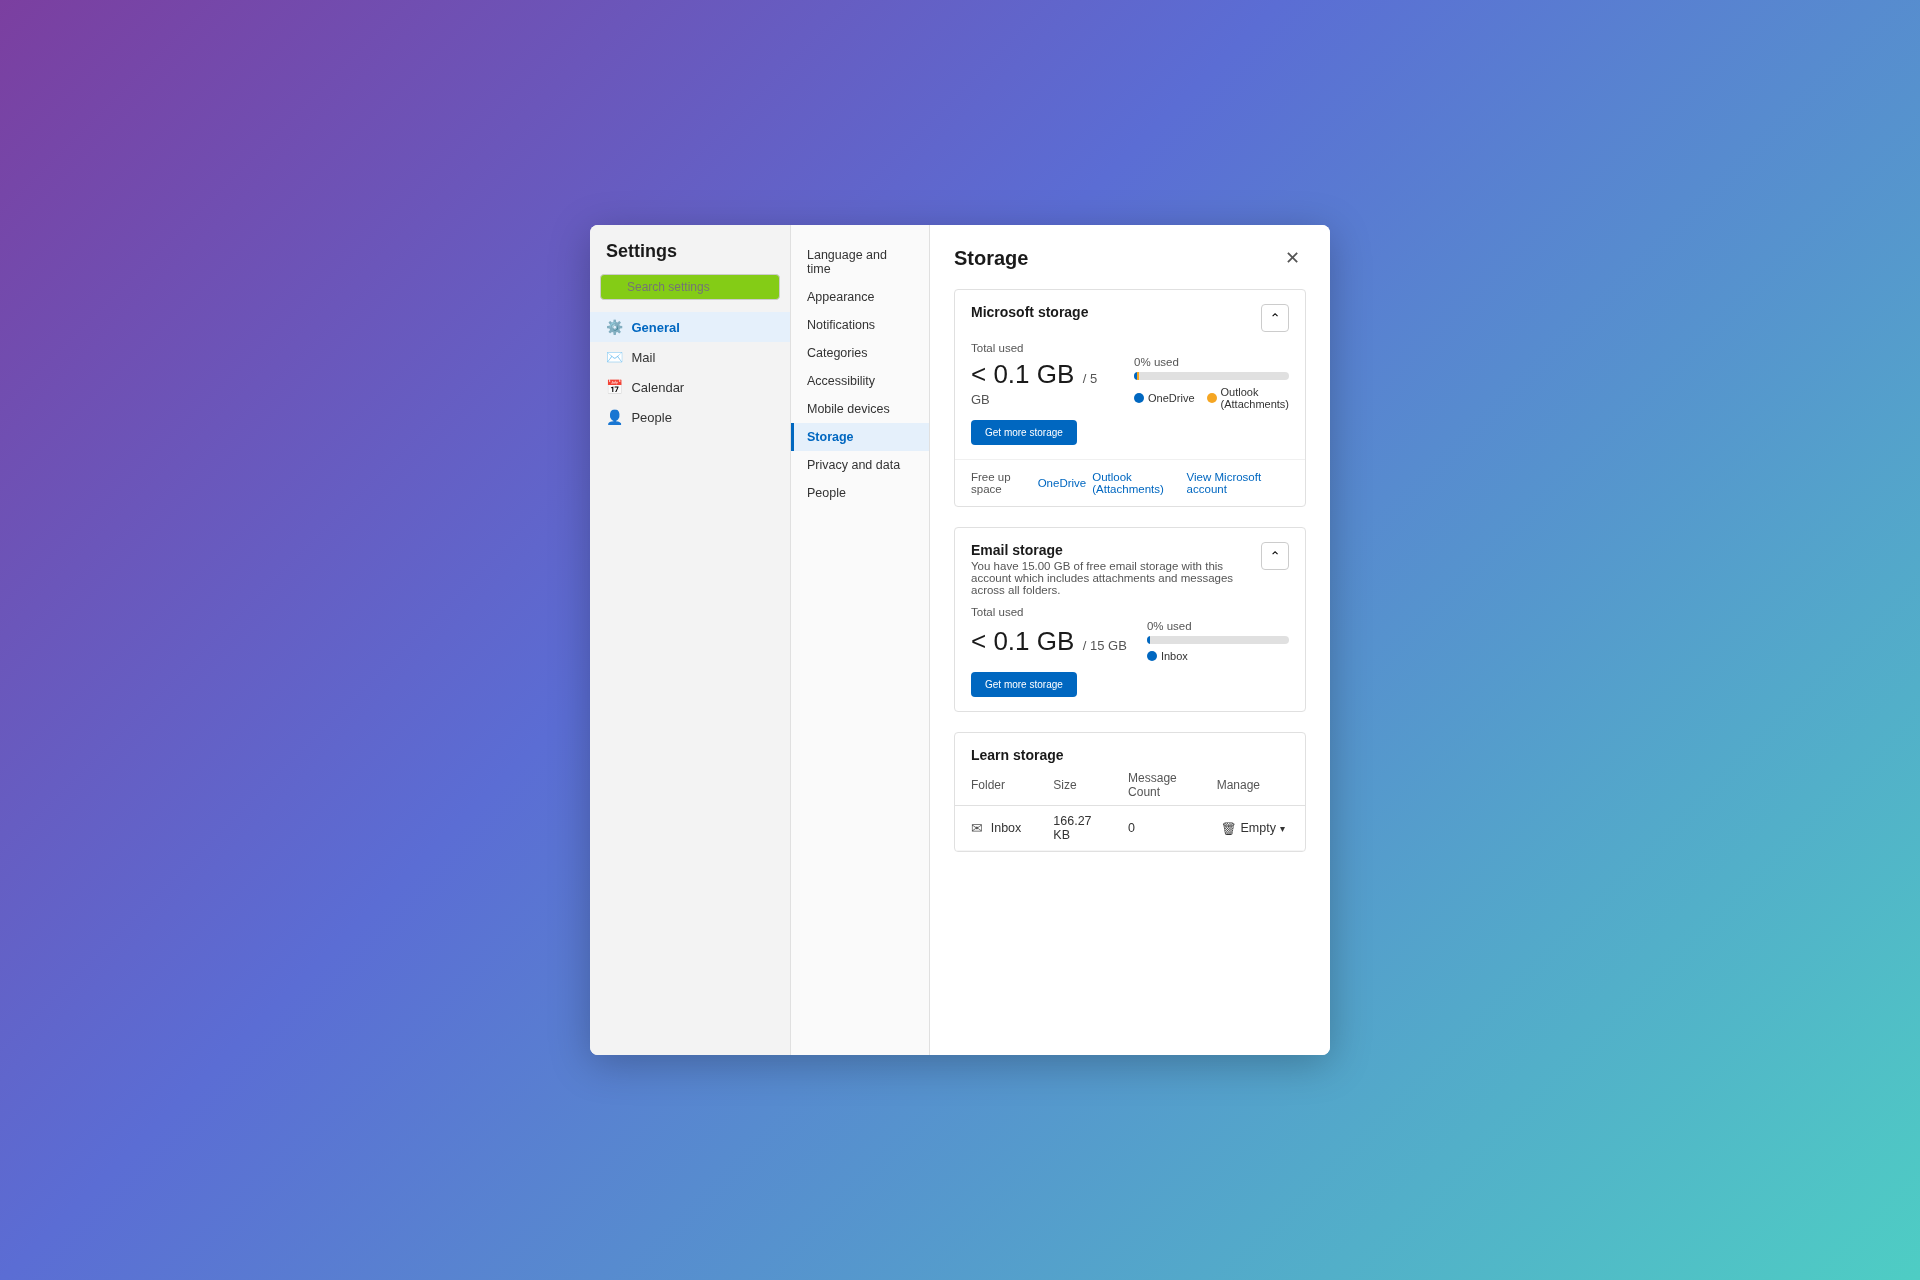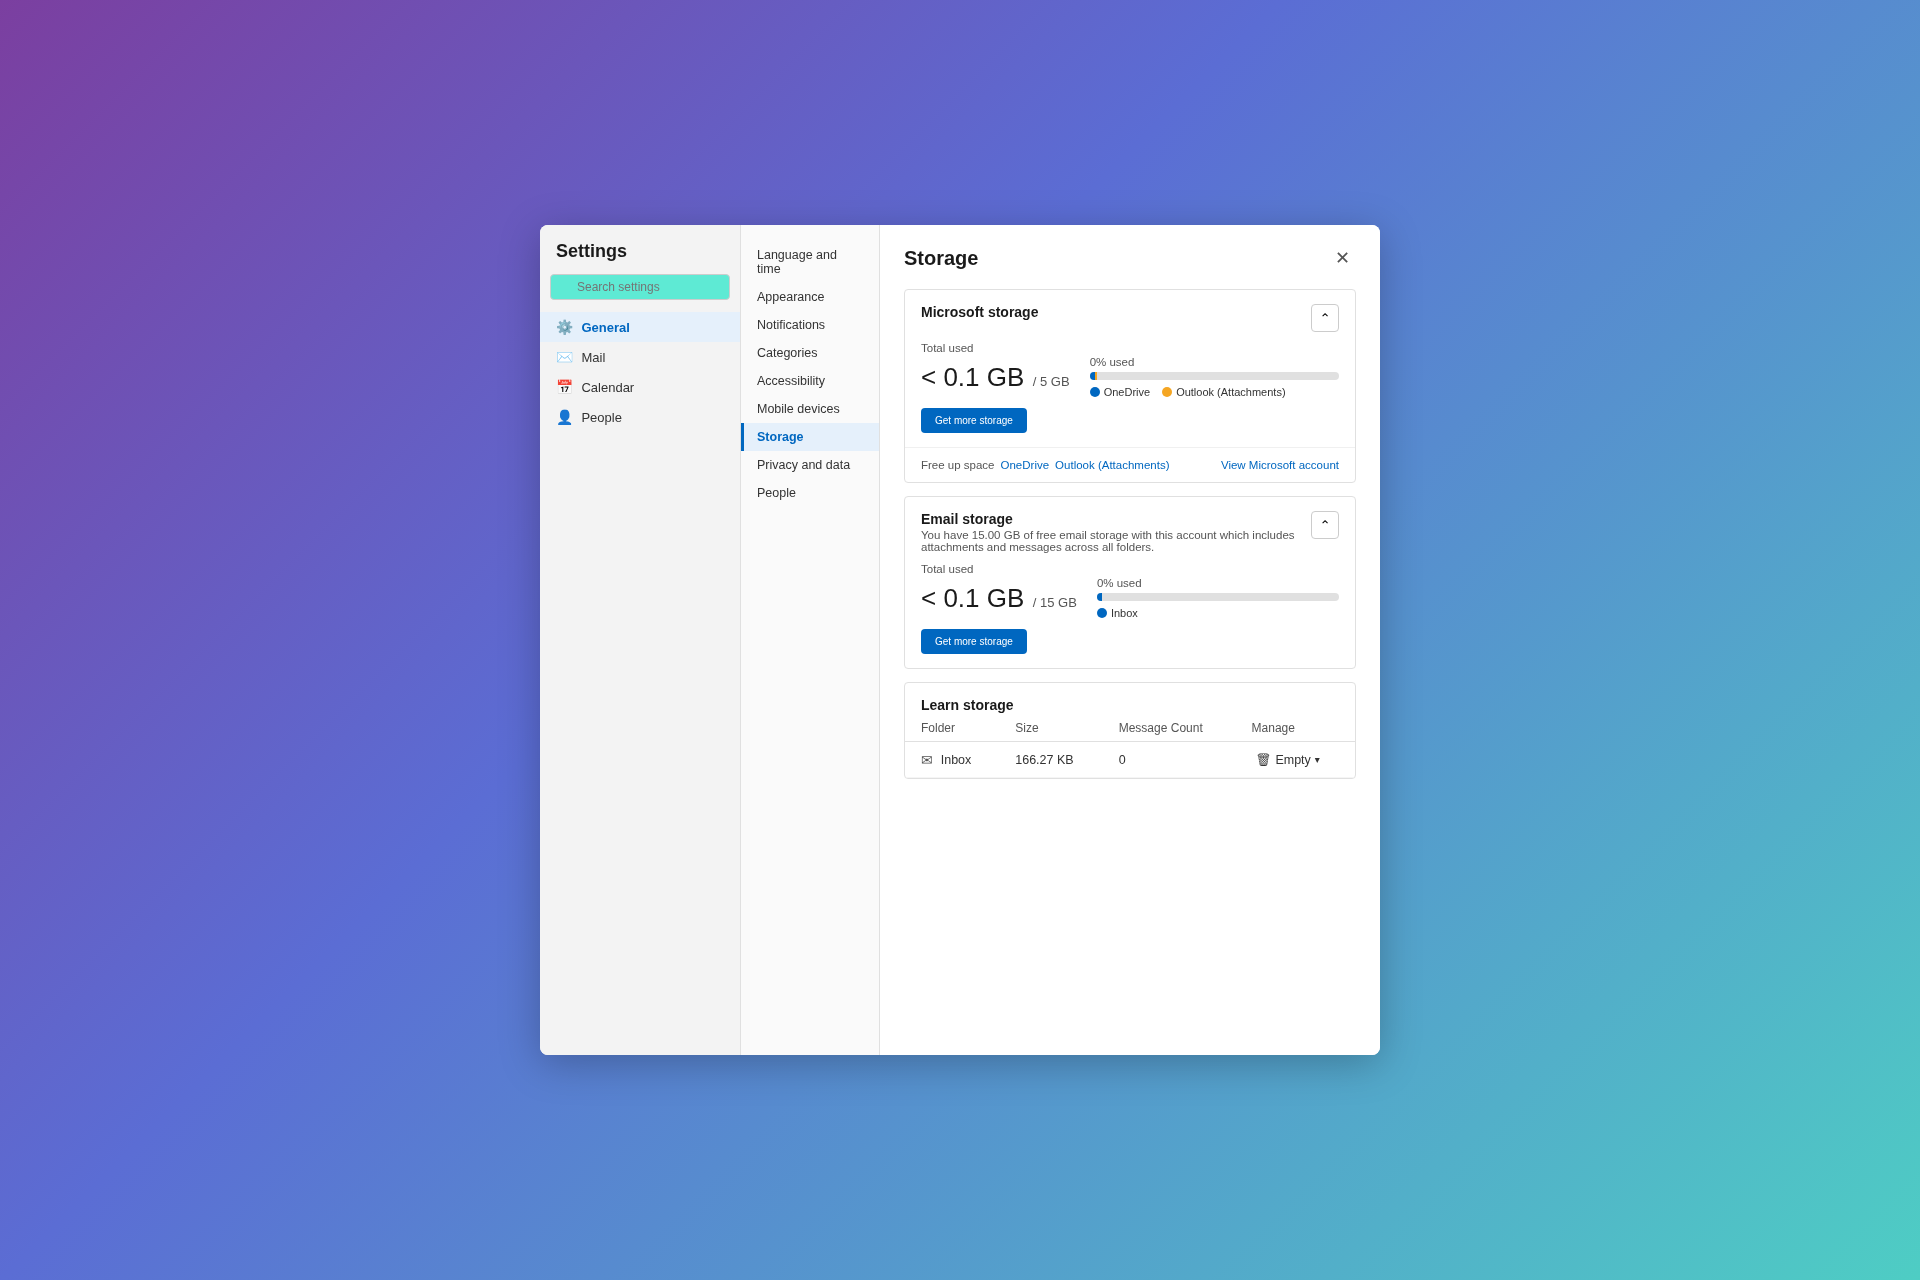--- a/index.html
+++ b/index.html
@@ -6,21 +6,21 @@
     body {
       width: 1920px;
       height: 1280px;
       background: linear-gradient(135deg, #7b3fa0 0%, #5b6dd4 40%, #4ecdc4 100%);
       display: flex;
       align-items: center;
       justify-content: center;
       font-family: 'Segoe UI', Arial, sans-serif;
     }
     .settings-window {
-      width: 840px;
+      width: 740px;
       height: 830px;
       background: #fff;
       border-radius: 8px;
       box-shadow: 0 8px 40px rgba(0,0,0,0.25);
       display: flex;
       flex-direction: row;
       overflow: hidden;
       position: relative;
     }
     
@@ -40,21 +40,21 @@
     }
     .search-box-wrap {
       padding: 0 10px 12px 10px;
     }
     .search-box {
       width: 100%;
       padding: 5px 8px 5px 26px;
       border: 1px solid #ccc;
       border-radius: 4px;
       font-size: 12px;
-      background: #5eead4;
+      background: #84cc16;
       color: #555;
       position: relative;
       outline: none;
     }
     .search-box-container {
       position: relative;
     }
     .search-icon-inner {
       position: absolute;
       left: 7px;
@@ -130,21 +130,21 @@
       font-size: 18px;
       color: #555;
       cursor: pointer;
       padding: 2px 6px;
       border-radius: 4px;
     }
     
     .storage-section {
       border: 1px solid #e0e0e0;
       border-radius: 4px;
-      margin-bottom: 13px;
+      margin-bottom: 20px;
       overflow: hidden;
     }
     .section-header {
       display: flex;
       align-items: flex-start;
       justify-content: space-between;
       padding: 14px 16px 10px 16px;
     }
     .section-title {
       font-size: 14px;

